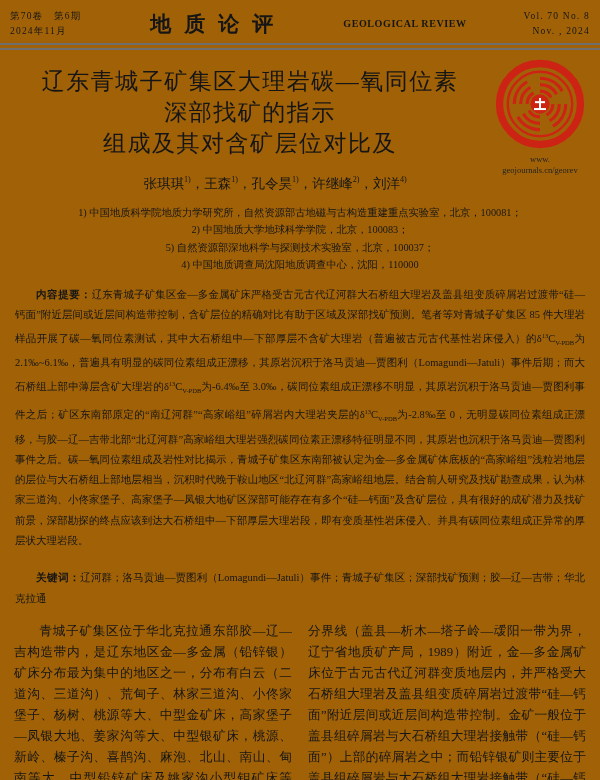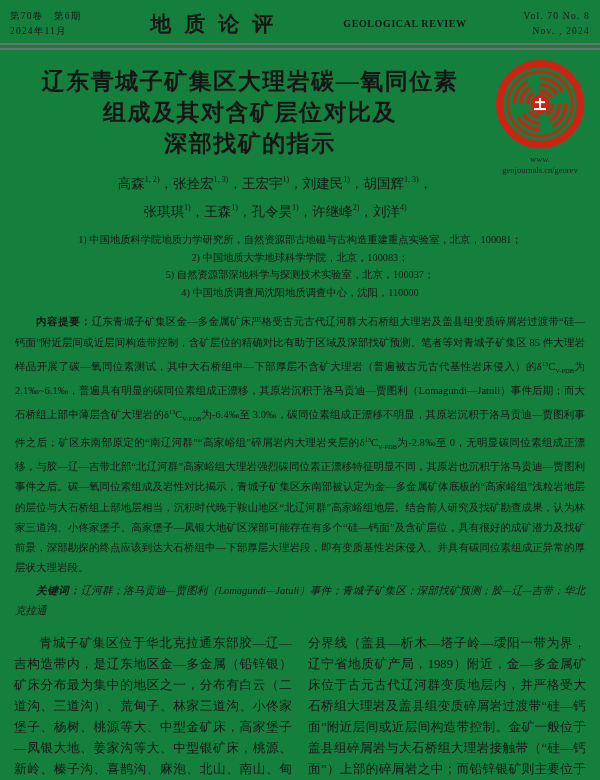--- a/index.html
+++ b/index.html
@@ -1,39 +1,39 @@
 <!DOCTYPE html>
 <html><head>
 <meta charset="utf-8">
 <style>
   html,body{margin:0;padding:0;background:#e8e8e8;}
   .page{
-    width:600px;height:780px;margin:0 auto;background:#15803d;
+    width:600px;height:780px;margin:0 auto;background:#a16207;
     font-family:"Liberation Serif","DejaVu Serif",serif;color:#151515;
     position:relative;overflow:hidden;box-sizing:border-box;
   }
   
   .header{display:flex;justify-content:space-between;align-items:center;padding:9px 10px 5px 10px;}
   .h-small{font-size:9.5px;line-height:1.55;letter-spacing:1.2px;white-space:nowrap;}
   .h-right{text-align:right;}
   .journal-cn{font-size:21px;font-weight:bold;letter-spacing:13px;white-space:nowrap;padding-left:12px;}
   .journal-en{font-size:10px;font-weight:bold;letter-spacing:0.6px;white-space:nowrap;}
   .rule-double{height:3px;border-top:2px solid #6f6f6f;border-bottom:2px solid #6f6f6f;margin:0;}
   
-  .title-block{margin:16px 110px 0 10px;text-align:center;font-weight:bold;font-size:23px;line-height:31px;letter-spacing:1.5px;}
+  .title-block{margin:16px 110px 0 10px;text-align:center;font-weight:normal;font-size:23px;line-height:31px;letter-spacing:1.5px;}
   .seal-wrap{position:absolute;top:58px;right:10px;width:100px;text-align:center;}
   .seal-url{font-size:8.5px;line-height:1.25;color:#222;}
   
   .authors{margin:9px 60px 0 10px;text-align:center;font-size:13.5px;line-height:24px;}
   .authors sup{font-size:60%;}
   .affiliations{margin-top:8px;text-align:center;font-size:10.3px;line-height:17.5px;}
   
   .abstract-block{margin:11px 15px 0 15px;font-size:10.5px;line-height:20.3px;text-align:justify;}
   .abstract-block p{margin:0;text-indent:2em;}
-  .abstract-block p.kw{margin-top:2px;font-style:italic;}
+  .abstract-block p.kw{margin-top:17px;}
   .abstract-block b{letter-spacing:0.5px;}
   .abstract-block sup,.abstract-block sub{font-size:62%;}
   
   .body-cols{display:flex;gap:16px;margin:12px 14px 0 14px;}
   .col{width:278px;font-size:12.7px;line-height:21px;text-align:justify;}
   .col p{margin:0;text-indent:2em;}
   .col p.cont{text-indent:0;}
 </style>
 </head>
 <body>
@@ -85,26 +85,25 @@
       </svg>
     </span>
     <div class="seal-url">
       <div>www.</div>
       <div>geojournals.cn/georev</div>
     </div>
   </div>
 
   <div class="title-block">
     <div>辽东青城子矿集区大理岩碳—氧同位素</div>
+    <div>深部找矿的指示</div>
     <div>组成及其对含矿层位对比及</div>
-    <div>深部找矿的指示</div>
   </div>
 
   <div class="authors">
-    <div>高森<sup>1, 2)</sup>，张拴宏<sup>1, 3)</sup>，王宏宇<sup>1)</sup>，刘建民<sup>1)</sup>，胡国辉<sup>1, 3)</sup>，</div>
     <div>张琪琪<sup>1)</sup>，王森<sup>1)</sup>，孔令昊<sup>1)</sup>，许继峰<sup>2)</sup>，刘洋<sup>4)</sup></div>
   </div>
 
   <div class="affiliations">
     <div>1) 中国地质科学院地质力学研究所，自然资源部古地磁与古构造重建重点实验室，北京，100081；</div>
     <div>2) 中国地质大学地球科学学院，北京，100083；</div>
     <div>5) 自然资源部深地科学与探测技术实验室，北京，100037；</div>
     <div>4) 中国地质调查局沈阳地质调查中心，沈阳，110000</div>
   </div>
 

